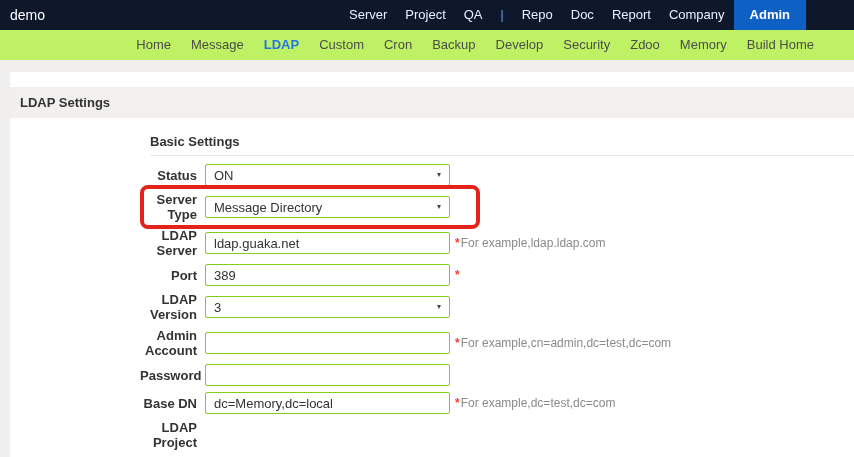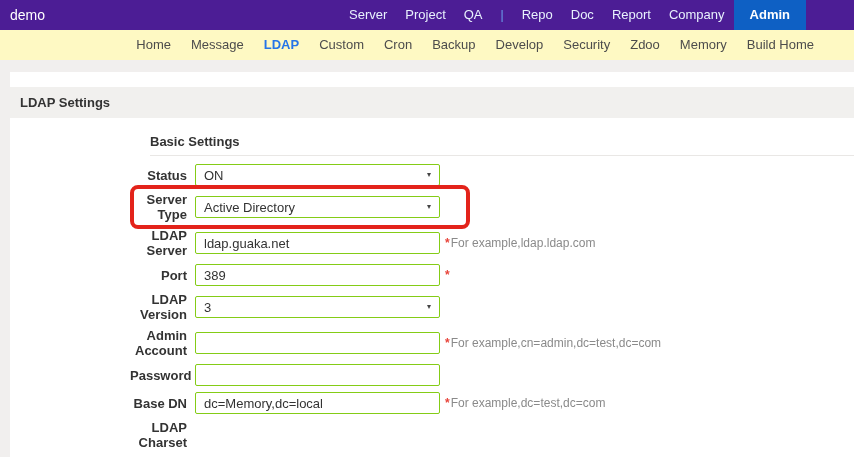--- a/index.html
+++ b/index.html
@@ -6,43 +6,43 @@
   html,body { background:#fff; }
   body {
     font-family: "Liberation Sans", sans-serif;
     font-size: 13px;
     color: #333;
     width: 854px;
   }
   .screen { position:relative; width:854px; height:457px; background:#f1efee; overflow:hidden; }
 
   
-  .topnav { height:30px; background:#4c1d95; display:flex; align-items:center; color:#fff; }
+  .topnav { height:30px; background:#0f172a; display:flex; align-items:center; color:#fff; }
   .brand { margin-left:10px; font-size:14px; color:#fff; cursor:pointer; }
   .topnav-items { margin-left:auto; margin-right:48px; display:flex; align-items:center; height:100%; }
   .topnav-items .tn-item { padding:0 9px; line-height:30px; height:30px; color:#e8f1fd; cursor:pointer; text-decoration:none; }
   .topnav-items .tn-item.active { background:#0e60c4; color:#fff; font-weight:bold; padding:0 16px; }
   .nav-divider { color:#6aa4ee; padding:0 9px; font-size:12px; }
 
   
-  .subnav { height:30px; background:#fef9c3; display:flex; align-items:center; justify-content:flex-end; padding-right:30px; }
+  .subnav { height:30px; background:#bef264; display:flex; align-items:center; justify-content:flex-end; padding-right:30px; }
   .subnav .sn-item { padding:0 10px; color:#4c4c4c; cursor:pointer; text-decoration:none; line-height:30px; }
   .subnav .sn-item.active { color:#2575e8; font-weight:bold; }
 
   
   .page { padding-top:12px; height:427px; }
   .card { margin-left:10px; background:#fff; height:385px; padding-top:15px; }
 
   .panel-head { background:#f1f0ee; padding:8px 10px; font-weight:bold; color:#333; }
   .content { margin-left:120px; }
   .section-title { margin:16px 0 6px 20px; font-weight:bold; color:#333; }
   .section-line { border:none; border-top:1px solid #e9e7e5; margin:0 0 8px 20px; }
 
   
-  .form { }
+  .form { margin-left:10px; }
   .row { display:flex; align-items:center; margin-bottom:6px; position:relative; }
   .lbl { width:65px; text-align:right; font-weight:bold; padding-right:8px; line-height:15px; color:#333; }
   .txt, .select {
     width:245px; height:22px; border:1px solid #84cc16; border-radius:2px; background:#fff;
     font-family:"Liberation Sans", sans-serif; font-size:13px; color:#333;
   }
   .txt { padding:0 8px; outline:none; }
   .select { display:flex; align-items:center; justify-content:space-between; padding:0 8px; cursor:pointer; }
   .caret { font-size:8px; color:#444; line-height:1; }
   .hint { margin-left:5px; color:#8a8a8a; font-size:12px; display:flex; align-items:flex-start; line-height:14px; }
@@ -106,21 +106,21 @@
             <div class="select">
               <span>ON</span>
               <span class="caret">▾</span>
             </div>
           </div>
 
           <div class="row">
             <div class="annotation"></div>
             <label class="lbl">Server Type</label>
             <div class="select">
-              <span>Active Directory</span>
+              <span>Message Directory</span>
               <span class="caret">▾</span>
             </div>
           </div>
 
           <div class="row">
             <label class="lbl">LDAP Server</label>
             <input class="txt" value="ldap.guaka.net" style="">
             <div class="hint">
               <span class="req">*</span>
               <span>For example,ldap.ldap.com</span>
@@ -160,20 +160,20 @@
           <div class="row">
             <label class="lbl">Base DN</label>
             <input class="txt" value="dc=Memory,dc=local" style="">
             <div class="hint">
               <span class="req">*</span>
               <span>For example,dc=test,dc=com</span>
             </div>
           </div>
 
           <div class="row">
-            <label class="lbl">LDAP Charset</label>
+            <label class="lbl">LDAP Project</label>
           </div>
 
         </div>
       </div>
     </div>
   </div>
 </div>
 
 </body></html>

